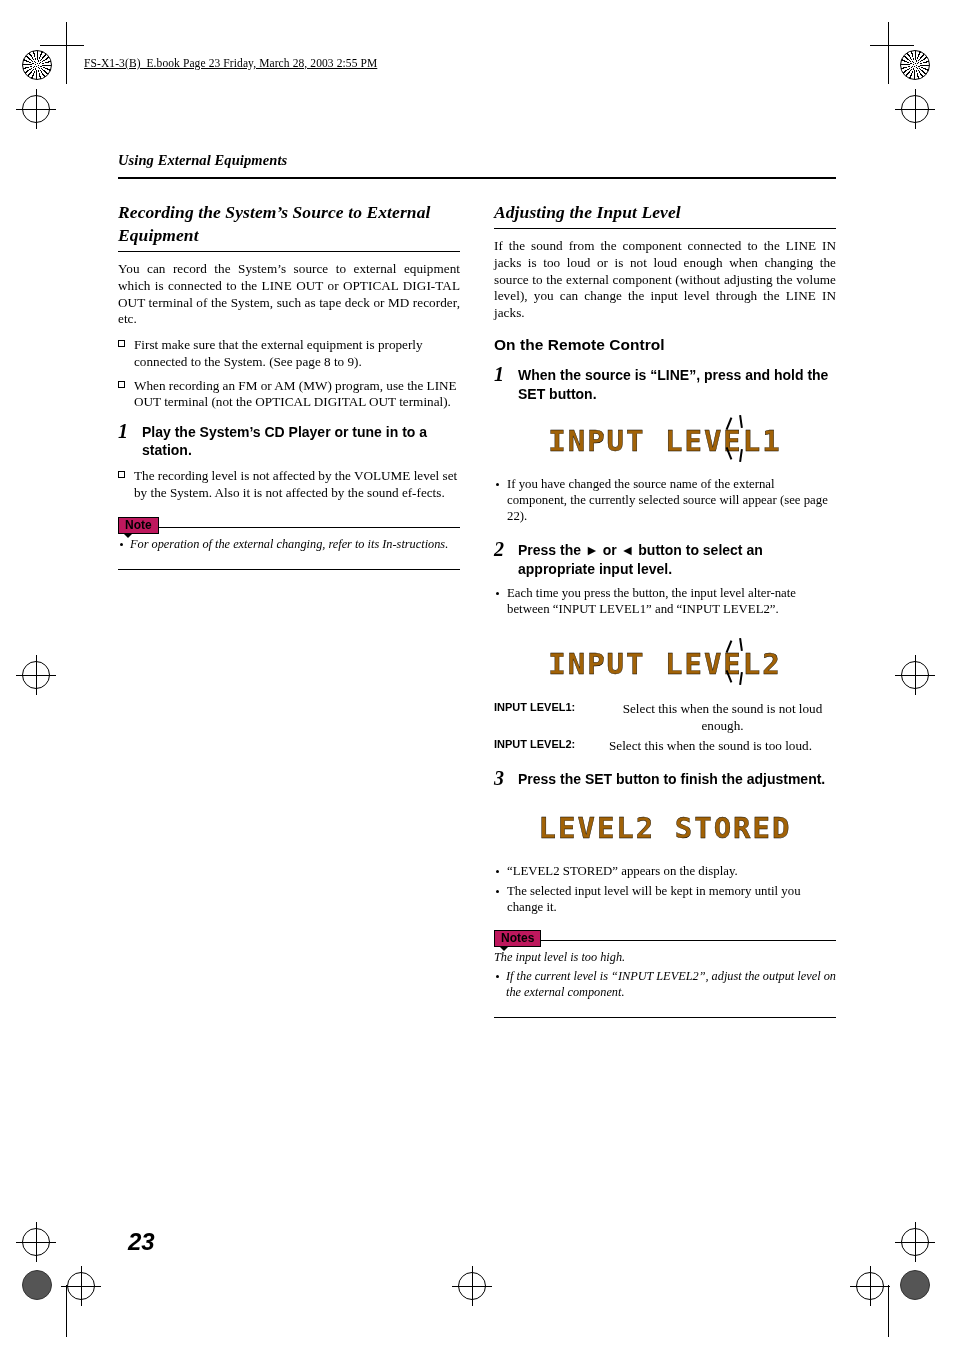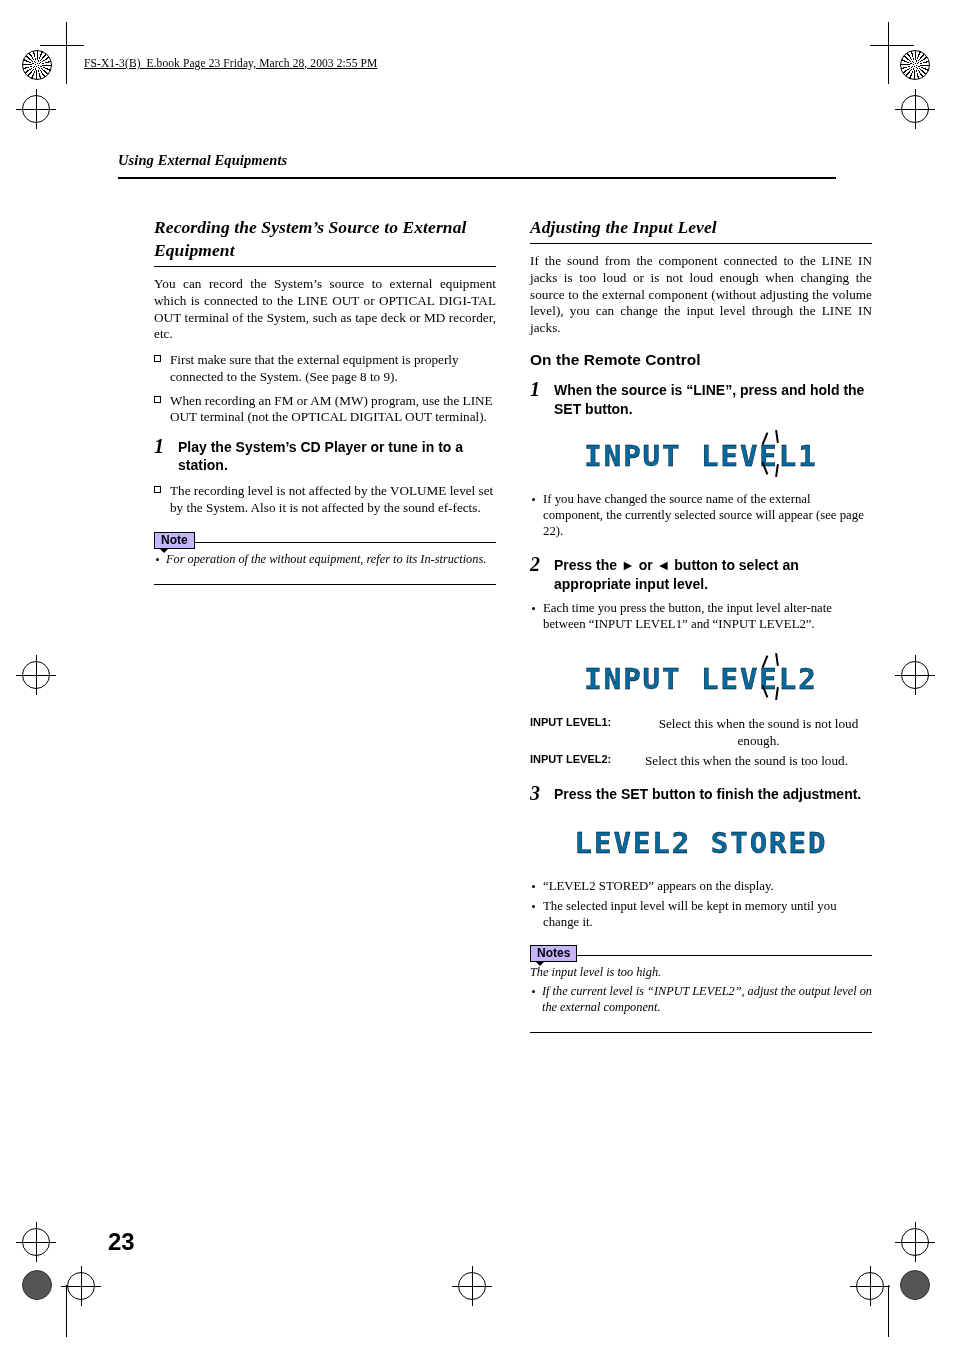--- a/index.html
+++ b/index.html
@@ -108,22 +108,21 @@
     left: 118px;
     top: 177px;
     width: 718px;
     height: 2px;
     background: #000;
   }
 
   .col {
     position: absolute;
     width: 342px;
-    top: 216px;
-    margin-left: 36px;
+    top: 201px;
   }
   .col-left { left: 118px; }
   .col-right { left: 494px; }
 
   h2.sec {
     font-family: "Liberation Serif", serif;
     font-weight: bold;
     font-style: italic;
     font-size: 17.5px;
     line-height: 1.32;
@@ -224,21 +223,21 @@
   }
   .notebox .tagline {
     width: 100%;
     height: 1px;
     background: #000;
   }
   .notebox .tag {
     position: absolute;
     left: 0;
     top: -10px;
-    background: #c4b5fd;
+    background: #be185d;
     border: 1.5px solid #000;
     padding: 1px 6px 2px 6px;
     font-family: "Liberation Sans", sans-serif;
     font-weight: bold;
     font-size: 12px;
     line-height: 1;
   }
   .notebox .tag::after{
     content:"";
     position:absolute;
@@ -293,21 +292,21 @@
   }
   .lcd .txt {
     font-family: "DejaVu Sans Mono", monospace;
     font-weight: bold;
     font-size: 29px;
     letter-spacing: 2px;
     line-height: 1;
     display: inline-block;
     position: relative;
     top: 12px;
-    color: #0369a1;
+    color: #a16207;
     -webkit-text-stroke: 0.4px #000;
   }
   .lcd .flash {
     position: absolute;
     width: 34px;
     height: 46px;
     top: 2px;
   }
   .lcd .flash span {
     position: absolute;
@@ -336,25 +335,26 @@
     line-height: 1.3;
   }
   .deflist .desc {
     font-size: 13.2px;
     line-height: 1.3;
     text-align: center;
   }
 
   .pagenum {
     position: absolute;
-    left: 108px;
+    left: 128px;
     top: 1228px;
     font-family: "Liberation Sans", sans-serif;
     font-weight: bold;
     font-size: 24px;
+    font-style: italic;
   }
 </style>
 </head>
 <body>
 
 <div class="star-circle" style="left:22px; top:50px;"></div>
 <div class="star-circle" style="left:900px; top:50px;"></div>
 <div class="dot-circle" style="left:22px; top:1270px;"></div>
 <div class="dot-circle" style="left:900px; top:1270px;"></div>
 
@@ -399,21 +399,21 @@
     </div>
 
     <ul class="bullets">
       <li><span class="sq"></span><span>The recording level is not affected by the VOLUME level set by the System. Also it is not affected by the sound ef-fects.</span></li>
     </ul>
 
     <div class="notebox" style="margin-top:26px;">
       <div class="tagline"></div>
       <div class="tag">Note</div>
       <ul class="items">
-        <li><span class="dot"></span><span>For operation of the without equipment, refer to its In-structions.</span></li>
+        <li><span class="dot"></span><span>For operation of the external changing, refer to its In-structions.</span></li>
       </ul>
       <div class="botrule"></div>
     </div>
   </div>
 
   <div class="col col-right">
     <h2 class="sec">Adjusting the Input Level</h2>
     <div class="sec-rule"></div>
 
     <p class="body">If the sound from the component connected to the LINE IN jacks is too loud or is not loud enough when changing the source to the external component (without adjusting the volume level), you can change the input level through the LINE IN jacks.</p>

